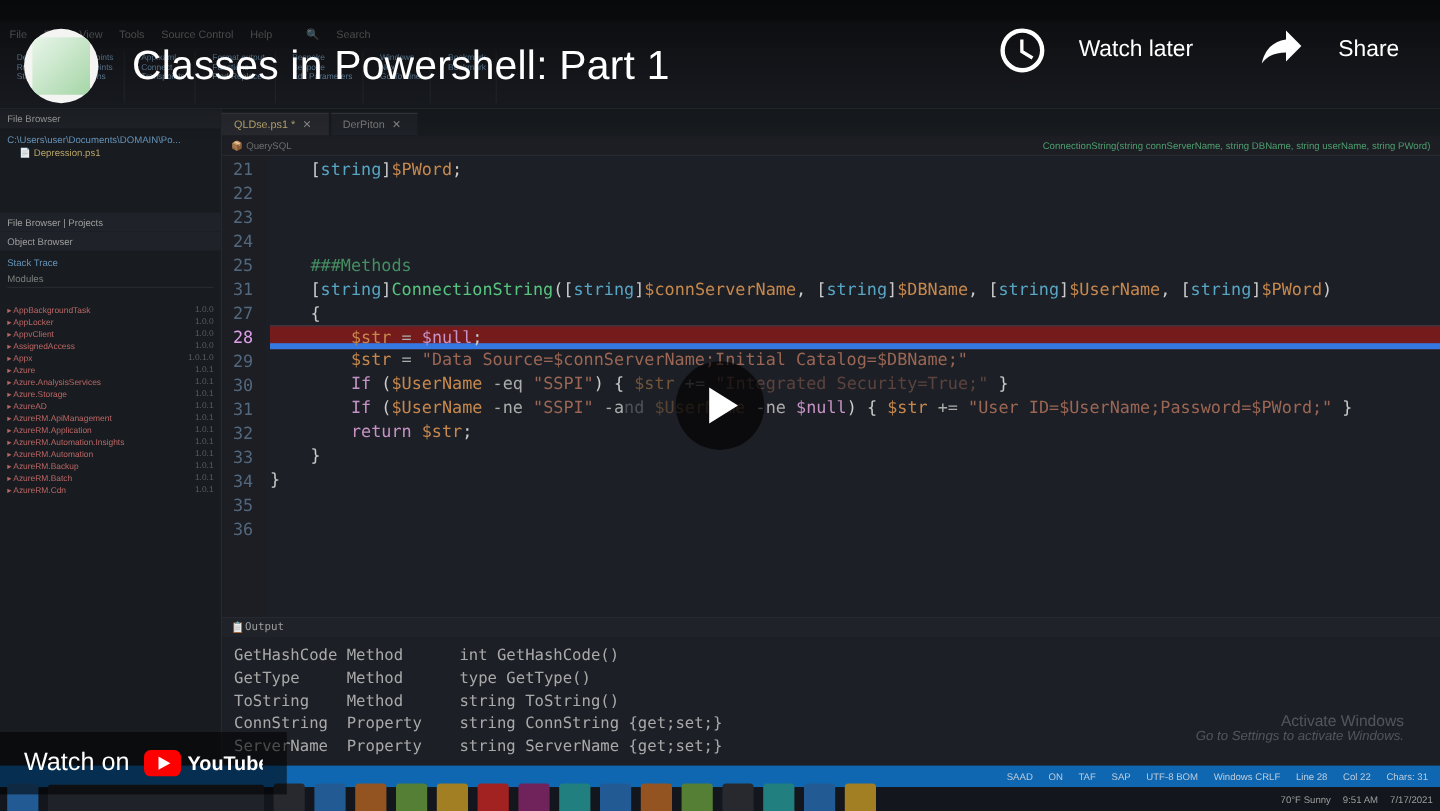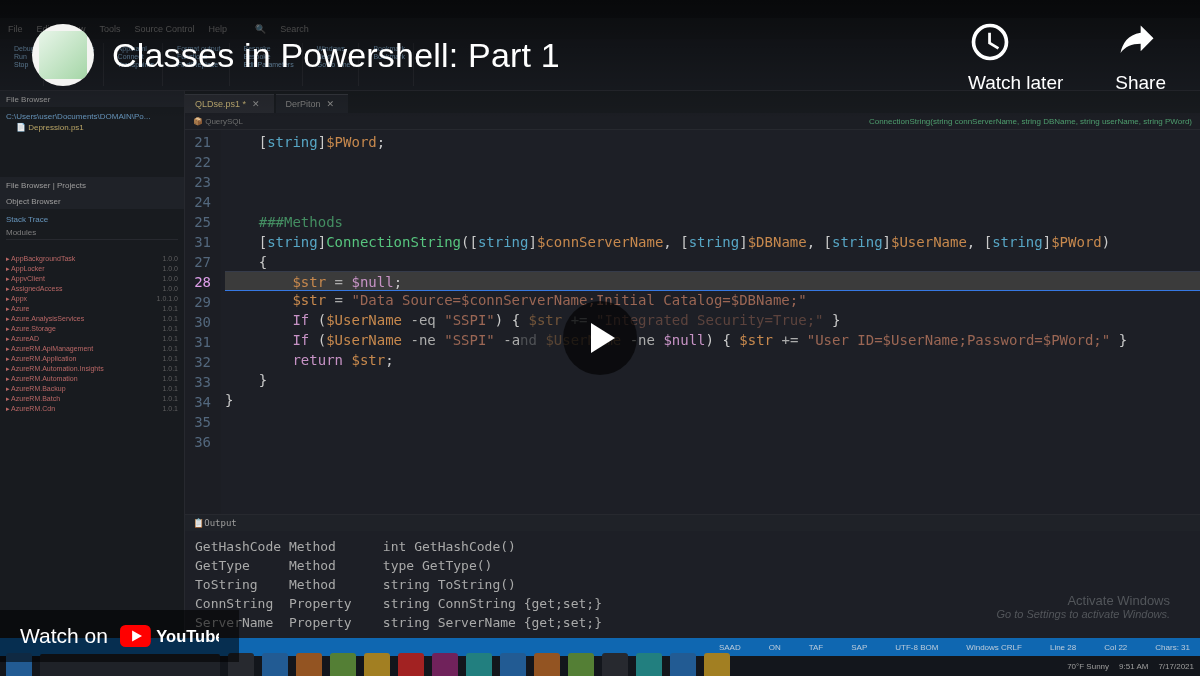--- a/index.html
+++ b/index.html
@@ -2,26 +2,26 @@
 <html><head>
 <meta charset="utf-8">
 <style>
 * { margin:0; padding:0; box-sizing:border-box; }
 body { width:1200px; height:676px; background:#1a1d23; font-family:Arial,sans-serif; position:relative; overflow:hidden; }
 
 
 .yt-overlay { position:absolute; inset:0; pointer-events:none; }
 .yt-overlay > * { pointer-events:auto; }
 .yt-top-grad { position:absolute; top:0; left:0; right:0; height:120px; background:linear-gradient(to bottom, rgba(0,0,0,0.55), rgba(0,0,0,0)); }
-.yt-title-row { position:absolute; top:24px; left:32px; display:flex; align-items:center; gap:18px; }
+.yt-title-row { position:absolute; top:24px; left:20px; display:flex; align-items:center; gap:28px; }
 .yt-avatar { width:62px; height:62px; border-radius:50%; background:#f4f4f2; display:flex; align-items:center; justify-content:center; font-size:8px; color:#2a7; overflow:hidden; }
 .yt-avatar-inner { width:48px; height:48px; border-radius:4px; background:linear-gradient(135deg,#e8f5e9,#a5d6a7); }
 .yt-title { color:#fff; font-size:34px; font-weight:400; letter-spacing:.2px; }
 .yt-buttons { position:absolute; top:20px; right:34px; display:flex; gap:52px; }
-.yt-btn { display:flex; flex-direction:column; align-items:flex-start; gap:8px; color:#fff; cursor:pointer; }
+.yt-btn { display:flex; flex-direction:row; align-items:center; gap:25px; color:#fff; cursor:pointer; }
 .yt-btn svg { width:44px; height:44px; fill:#fff; }
 .yt-btn-label { font-size:19px; }
 .yt-play { position:absolute; top:50%; left:50%; transform:translate(-50%,-50%); width:74px; height:74px; background:rgba(0,0,0,.62); border-radius:50%; display:flex; align-items:center; justify-content:center; cursor:pointer; }
 .yt-play-tri { width:0; height:0; border-left:24px solid #fff; border-top:15px solid transparent; border-bottom:15px solid transparent; margin-left:6px; }
 .yt-watch-on { position:absolute; bottom:14px; left:0; background:rgba(0,0,0,.55); color:#fff; padding:14px 20px; display:flex; align-items:center; gap:12px; font-size:21px; cursor:pointer; }
 .yt-watch-on svg { height:22px; }
 
 
 .ide { position:absolute; inset:0; background:#1e2127; display:flex; flex-direction:column; filter:brightness(.92);border-radius:32px; }
 .ide-titlebar { height:18px; background:#14161a; }
@@ -44,38 +44,38 @@
 .tab.inactive { background:#22252b; color:#888; }
 .close-x { color:#999; font-size:9px; }
 .path-crumb { height:17px; background:#1e2127; font-size:8px; color:#777; padding:2px 8px; display:flex; align-items:center; gap:19px; border-bottom:1px solid #2a2d33; }
 
 .code { flex:1; display:flex; font-family:'Consolas',monospace; font-size:14px; line-height:20px; background:#1f2229; overflow:hidden; }
 .gutter { width:36px; background:#1e2127; color:#5a7088; text-align:right; padding:2px 10px 2px 0; }
 .gutter div { height:20px; }
 .gutter .hl { color:#f0abfc; }
 .codelines { flex:1; padding:2px 0 2px 4px; position:relative; }
 .codelines .line { height:20px; white-space:pre; }
-.line.highlight { background:#404040; border-top:1px solid #3a4050; border-bottom:1px solid #3b82f6; margin:-1px 0; }
+.line.highlight { background:#7f1d1d; border-top:1px solid #3a4050; border-bottom:5px solid #3b82f6; margin:-1px 0; }
 .k-type { color:#5fb4d6; }
 .k-var { color:#d89454; }
 .k-str { color:#a86f5b; }
 .k-kw { color:#d89fd6; }
 .k-fn { color:#5fd68a; }
 .k-op { color:#bbb; }
 .k-cm { color:#4a9a6a; }
 .k-punc { color:#ddd; }
 .k-null { color:#d89fd6; }
 
 .output-panel { border-top:1px solid #2a2d33; background:#1f2229; font-family:'Consolas',monospace; font-size:13px; color:#b8b8b8; }
 .output-head { height:16px; background:#22252b; color:#aaa; font-size:9px; padding:2px 8px; display:flex; align-items:center; }
 .output-body { padding:6px 10px; line-height:19px; white-space:pre; }
 .output-meta { position:absolute; right:30px; bottom:56px; text-align:right; color:#5a5d63; font-size:11px; font-style:italic; }
 .output-meta .big { font-size:13px; font-style:normal; }
 
-.statusbar { height:18px; background:#1070c0; color:#cde; font-size:8px; display:flex; align-items:center; justify-content:flex-end; gap:28px; padding:0 10px; }
+.statusbar { height:18px; background:#1070c0; color:#cde; font-size:8px; display:flex; align-items:center; justify-content:flex-end; gap:13px; padding:0 10px; }
 .taskbar { height:20px; background:#15181e; display:flex; align-items:center; gap:8px; padding:0 6px; }
 .task-icon { width:26px; height:26px; border-radius:3px; background:#2a2d33; }
 .task-icon.c1{background:#2563a0}.task-icon.c2{background:#5b8a3a}.task-icon.c3{background:#a05b25}.task-icon.c4{background:#7a2563}.task-icon.c5{background:#258a8a}.task-icon.c6{background:#b02525}.task-icon.c7{background:#b08a25}
 .task-search { width:180px; height:24px; background:#22252b; border-radius:2px; }
 .taskbar-right { margin-left:auto; display:flex; align-items:center; gap:10px; font-size:8px; color:#aaa; }
 </style>
 </head>
 <body>
 
 <div class="ide">

